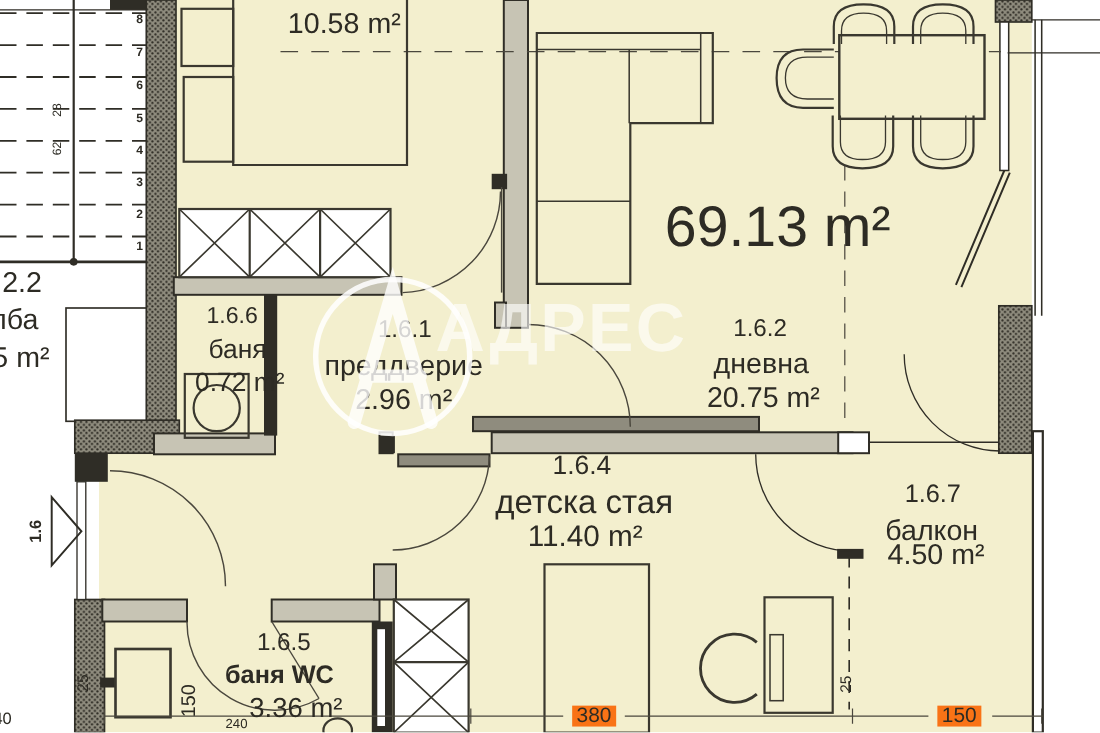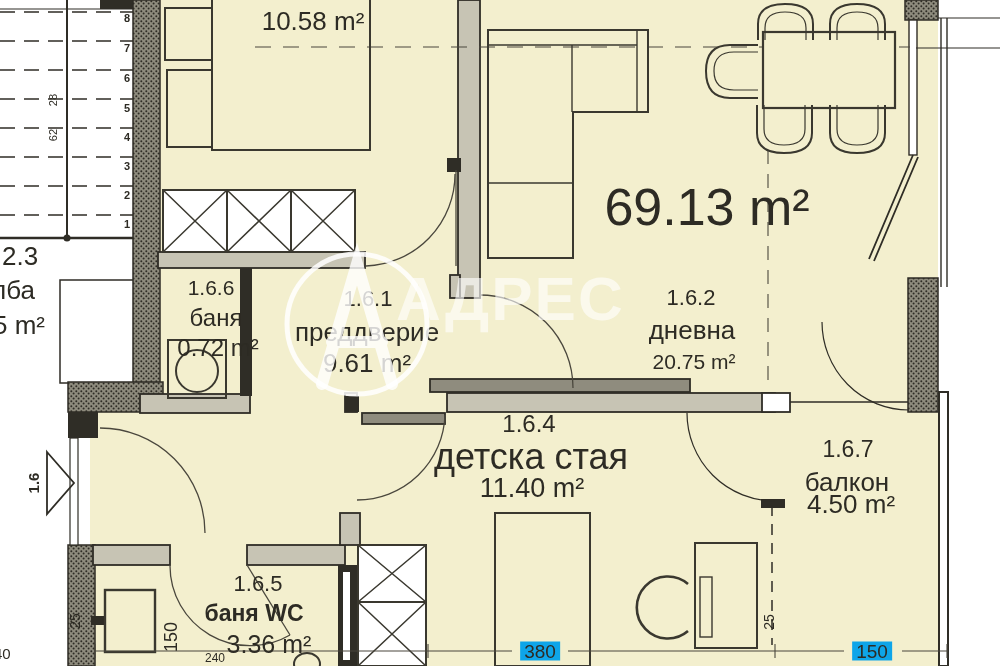--- a/index.html
+++ b/index.html
@@ -5,21 +5,21 @@
   html,body{margin:0;padding:0;background:#fff;}
   .plan{position:relative;width:1000px;height:666px;background:#ffffff;overflow:hidden;
         font-family:"Liberation Sans",sans-serif;color:#2d2b24;}
   .plan svg{position:absolute;left:0;top:0;}
   #linework{z-index:1;}
   #watermark-svg{z-index:6;pointer-events:none;}
   .lbl{position:absolute;z-index:4;white-space:nowrap;transform:translate(-50%,-50%);
        color:#2d2b24;line-height:1;}
   .lbl.left{transform:none;}
   .rot{transform:translate(-50%,-50%) rotate(-90deg);}
-  .dimbg{background:#0ea5e9;padding:0 4px;}
+  .dimbg{background:#f97316;padding:0 4px;}
   .stairnum{position:absolute;z-index:4;width:20px;text-align:right;font-size:11px;
             font-weight:bold;line-height:1;}
   .wm-text{position:absolute;z-index:6;font-weight:bold;color:rgba(255,255,255,0.62);
            letter-spacing:2px;pointer-events:none;line-height:1;}
   .wm-sub{position:absolute;z-index:6;color:rgba(255,255,255,0.78);pointer-events:none;
           line-height:1;letter-spacing:1px;}
 </style>
 </head>
 <body>
 
@@ -193,43 +193,43 @@
     <line x1="95" y1="644" x2="95" y2="658"></line>
   </g>
 </svg>
 
 <div class="lbl" style="left:313px;top:21px;font-size:26px;">10.58 m²</div>
 
 <div class="lbl" style="left:707px;top:207px;font-size:52px;">69.13 m²</div>
 
 <div class="lbl" style="left:368px;top:299px;font-size:22px;">1.6.1</div>
 <div class="lbl" style="left:367px;top:332px;font-size:26px;">преддверие</div>
-<div class="lbl" style="left:367px;top:363px;font-size:26px;">9.61 m²</div>
+<div class="lbl" style="left:367px;top:363px;font-size:26px;">2.96 m²</div>
 
 <div class="lbl" style="left:691px;top:298px;font-size:22px;">1.6.2</div>
 <div class="lbl" style="left:692px;top:330px;font-size:26px;">дневна</div>
-<div class="lbl" style="left:694px;top:361px;font-size:21px;">20.75 m²</div>
+<div class="lbl" style="left:694px;top:361px;font-size:26px;">20.75 m²</div>
 
 <div class="lbl" style="left:529px;top:424px;font-size:24px;">1.6.4</div>
-<div class="lbl" style="left:531px;top:457px;font-size:36px;">детска стая</div>
+<div class="lbl" style="left:531px;top:457px;font-size:30px;">детска стая</div>
 <div class="lbl" style="left:532px;top:488px;font-size:27px;text-align:center;">11.40 m²</div>
 
 <div class="lbl" style="left:258px;top:584px;font-size:22px;">1.6.5</div>
 <div class="lbl" style="left:254px;top:613px;font-size:23px;font-weight:bold;">баня WC</div>
 <div class="lbl" style="left:269px;top:644px;font-size:25px;">3.36 m²</div>
 
 <div class="lbl" style="left:211px;top:287px;font-size:21px;">1.6.6</div>
 <div class="lbl" style="left:216px;top:318px;font-size:24px;">баня</div>
 <div class="lbl" style="left:218px;top:348px;font-size:24px;">0.72 m²</div>
 
 <div class="lbl" style="left:848px;top:449px;font-size:23px;">1.6.7</div>
 <div class="lbl" style="left:847px;top:482px;font-size:26px;">балкон</div>
 <div class="lbl" style="left:851px;top:504px;font-size:26px;">4.50 m²</div>
 
-<div class="lbl left" style="left:2px;top:243px;font-size:26px;">2.3</div>
+<div class="lbl left" style="left:2px;top:243px;font-size:26px;">2.2</div>
 <div class="lbl left" style="left:-9px;top:277px;font-size:26px;">лба</div>
 <div class="lbl left" style="left:-7px;top:312px;font-size:26px;">5 m²</div>
 
 <div class="stairnum" style="left:110px;top:13px;">8</div>
 <div class="stairnum" style="left:110px;top:43px;">7</div>
 <div class="stairnum" style="left:110px;top:73px;">6</div>
 <div class="stairnum" style="left:110px;top:103px;">5</div>
 <div class="stairnum" style="left:110px;top:132px;">4</div>
 <div class="stairnum" style="left:110px;top:161px;">3</div>
 <div class="stairnum" style="left:110px;top:190px;">2</div>

